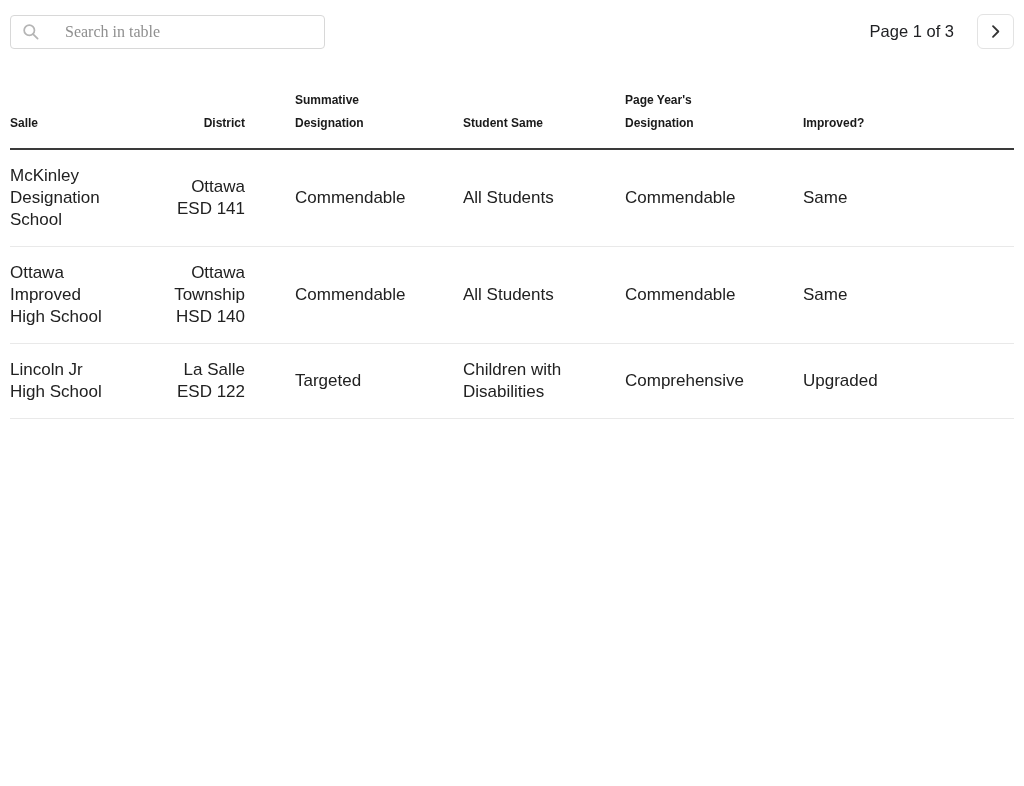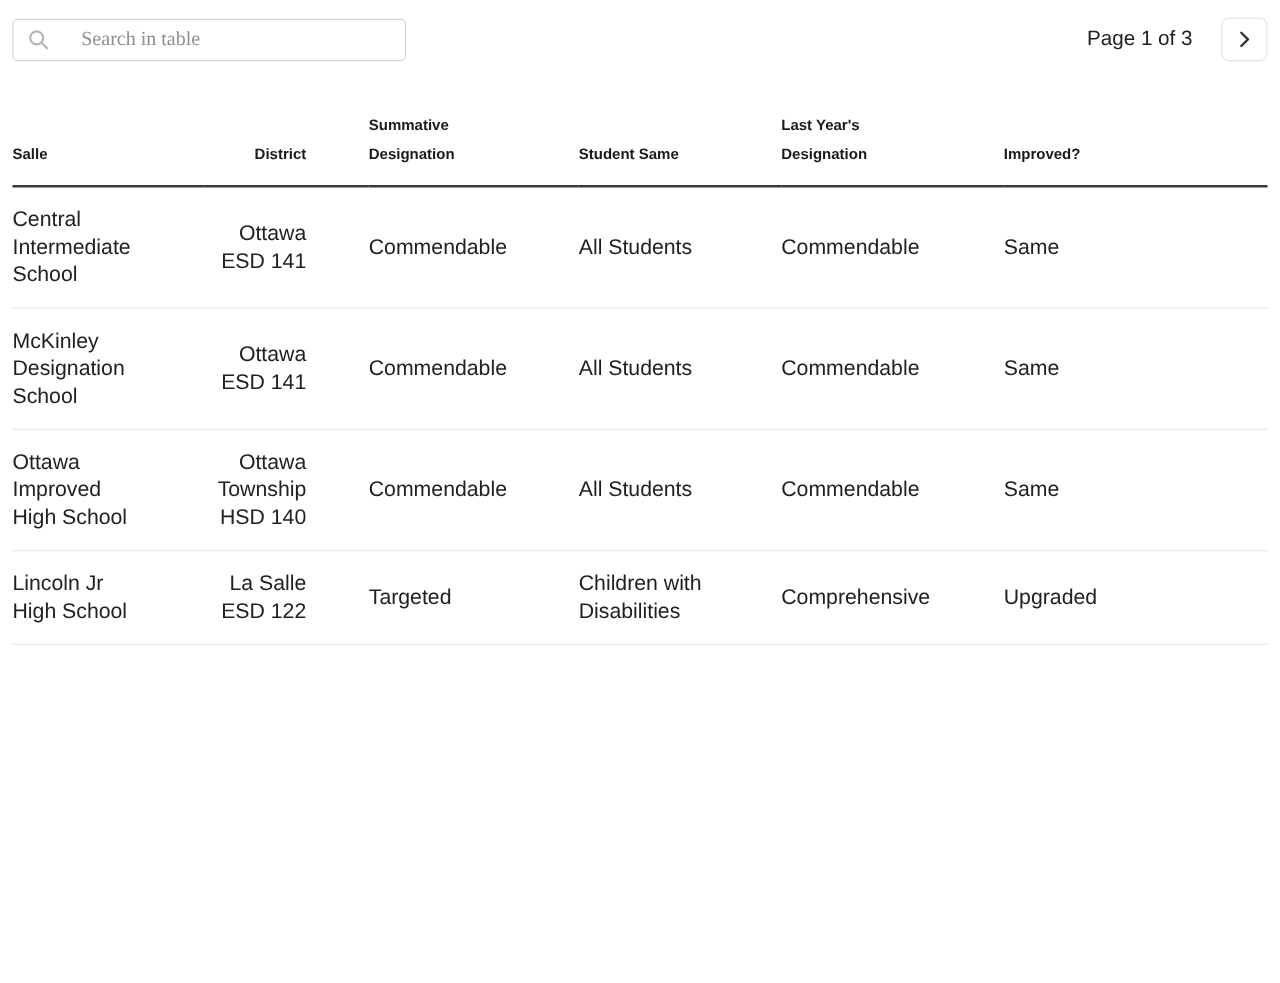--- a/index.html
+++ b/index.html
@@ -139,33 +139,25 @@
       <col class="c-group">
         <col class="c-lastyear">
         <col class="c-improved">
     </colgroup>
     <thead>
       <tr>
         <th>Salle</th>
         <th>District</th>
         <th>Summative Designation</th>
         <th>Student Same</th>
-        <th>Last Year's Designation</th>
+        <th>Page Year's Designation</th>
         <th>Improved?</th>
       </tr>
     </thead>
     <tbody>
-      <tr>
-        <td>Central Intermediate School</td>
-        <td>Ottawa ESD 141</td>
-        <td>Commendable</td>
-        <td>All Students</td>
-        <td>Commendable</td>
-        <td>Same</td>
-      </tr>
       <tr>
         <td>McKinley Designation School</td>
         <td>Ottawa ESD 141</td>
         <td>Commendable</td>
         <td>All Students</td>
         <td>Commendable</td>
         <td>Same</td>
       </tr>
       <tr>
         <td>Ottawa Improved High School</td>

